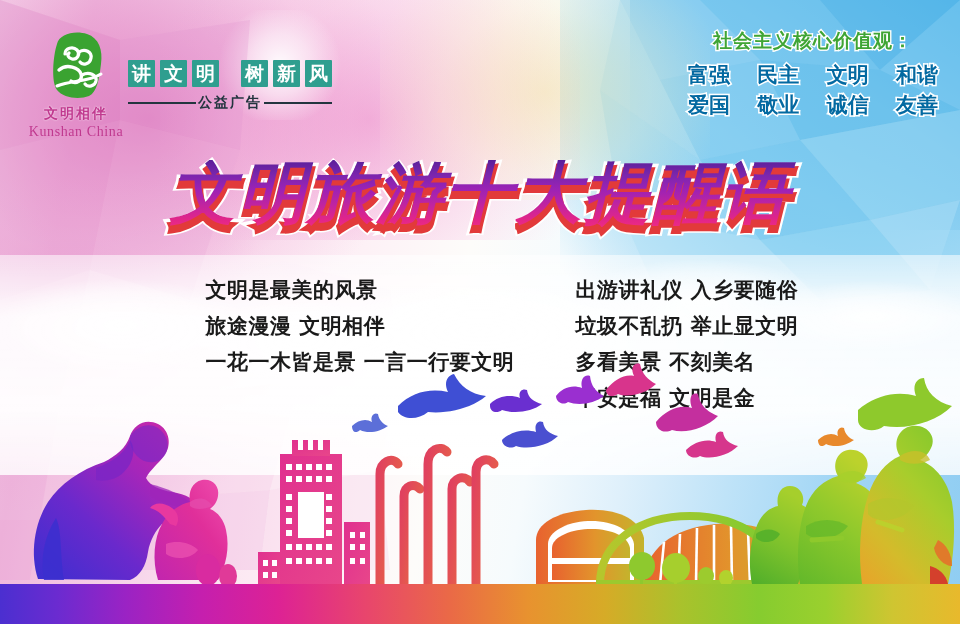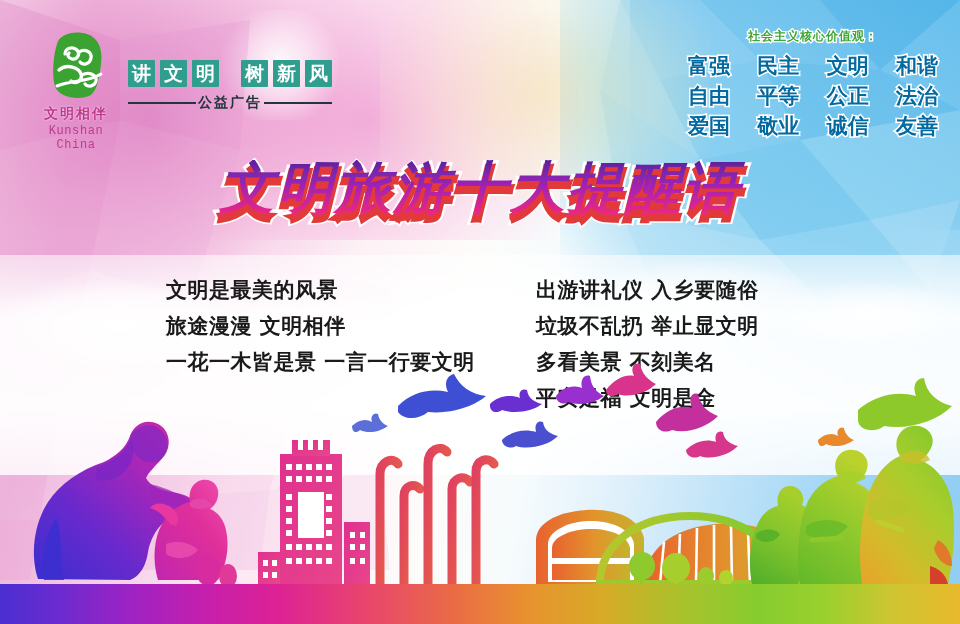--- a/index.html
+++ b/index.html
@@ -81,22 +81,22 @@
 
   
   .logo-wrap{position:absolute;left:28px;top:30px;width:96px;text-align:center;}
   .logo-mark{width:62px;height:70px;margin:0 auto;display:block;}
   .logo-cn{
     font-size:14px;color:#c0398f;letter-spacing:2px;margin-top:5px;
     font-family:"DejaVu Sans",sans-serif;font-weight:bold;
     text-shadow:0 0 2px rgba(255,255,255,.9);
   }
   .logo-en{
-    font-size:12px;color:#c0398f;letter-spacing:.6px;margin-top:1px;
-    font-family:Liberation Mono, monospace;
+    font-size:14px;color:#c0398f;letter-spacing:.6px;margin-top:1px;
+    font-family:Liberation Serif, serif;
   }
 
   .slogan-wrap{position:absolute;left:128px;top:60px;}
   .slogan-row{display:flex;gap:5px;align-items:center;}
   .slogan-row .gap{width:12px;}
   .sl-ch{
     width:27px;height:27px;background:#2f9e8f;color:#ffffff;
     font-size:19px;line-height:27px;text-align:center;font-weight:bold;
     font-family:"DejaVu Sans",sans-serif;
     border-radius:1px;
@@ -106,39 +106,39 @@
   }
   .slogan-sub .rule{height:2px;background:#23353f;flex:1;min-width:42px;}
   .slogan-sub .txt{
     font-size:14px;color:#23353f;font-weight:bold;letter-spacing:2px;
     font-family:"DejaVu Sans",sans-serif;white-space:nowrap;
   }
 
   
   .cv-wrap{position:absolute;right:22px;top:28px;width:250px;text-align:center;}
   .cv-title{
-    font-size:12px;font-weight:bold;color:#3fa535;
+    font-size:19px;font-weight:bold;color:#3fa535;
     font-family:"DejaVu Sans",sans-serif;letter-spacing:1px;
     -webkit-text-stroke:2.6px #ffffff;paint-order:stroke fill;
     text-shadow:0 1px 0 rgba(255,255,255,.8);
     margin-bottom:9px;
   }
   .cv-row{display:flex;justify-content:space-between;margin-bottom:6px;}
   .cv-item{
     font-size:21px;font-weight:bold;color:#0369a1;
     font-family:"DejaVu Sans",sans-serif;letter-spacing:0px;
     -webkit-text-stroke:3px #ffffff;paint-order:stroke fill;
     line-height:1.15;
   }
 
   
   .title{
     position:absolute;left:0;right:0;top:160px;text-align:center;
     font-family:"DejaVu Sans",sans-serif;
-    font-size:56px;font-weight:bold;letter-spacing:2px;
+    font-size:67px;font-weight:bold;letter-spacing:2px;
     line-height:1;
     font-style:italic;
   }
   .title .t-shadow{
     position:absolute;left:0;right:0;top:5px;
     color:#ffffff;
     -webkit-text-stroke:9px #ffffff;
     z-index:1;
   }
   .title .t-red{
@@ -149,22 +149,23 @@
   }
   .title .t-main{
     position:relative;z-index:3;
     background:linear-gradient(180deg,#5b1f9a 0%,#7a26ad 22%,#9c22b5 44%,#c2249f 68%,#e0258a 88%,#ec2b84 100%);
     -webkit-background-clip:text;background-clip:text;
     color:transparent;-webkit-text-fill-color:transparent;
   }
 
   
   .list{
-    position:absolute;left:1px;right:0;top:272px;
+    position:absolute;left:16px;right:0;top:272px;
     display:flex;
+    justify-content:center;
   }
   .col{flex:0 0 auto;}
   .col-left{margin-left:165px;width:370px;}
   .col-right{margin-left:0px;width:360px;}
   .line{
     font-size:21px;font-weight:bold;color:#1a1a1a;
     font-family:"DejaVu Sans",sans-serif;
     letter-spacing:.5px;
     height:36px;line-height:36px;
     white-space:nowrap;
@@ -270,26 +271,20 @@
     </div>
   </div>
 
   <div class="cv-wrap">
     <div class="cv-title">社会主义核心价值观：</div>
     <div class="cv-row">
       <div class="cv-item">富强</div>
       <div class="cv-item">民主</div>
       <div class="cv-item">文明</div>
       <div class="cv-item">和谐</div>
-    </div>
-    <div class="cv-row">
-      <div class="cv-item">自由</div>
-      <div class="cv-item">平等</div>
-      <div class="cv-item">公正</div>
-      <div class="cv-item">法治</div>
     </div>
     <div class="cv-row">
       <div class="cv-item">爱国</div>
       <div class="cv-item">敬业</div>
       <div class="cv-item">诚信</div>
       <div class="cv-item">友善</div>
     </div>
   </div>
 
   <div class="title">

